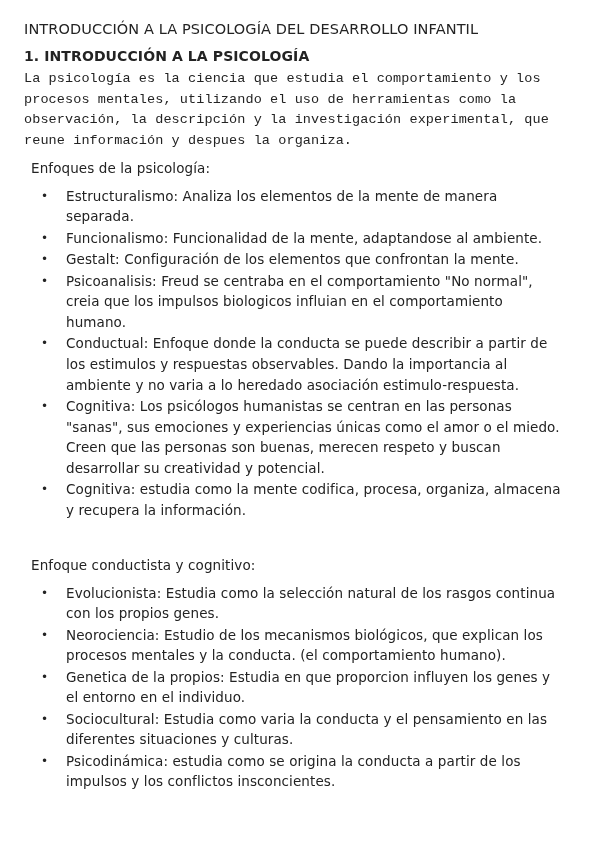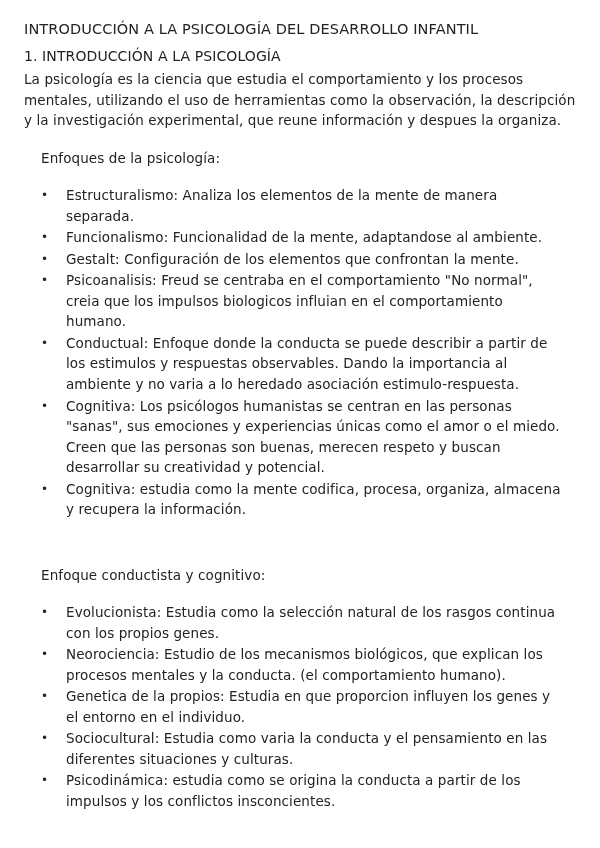--- a/index.html
+++ b/index.html
@@ -24,27 +24,28 @@
     letter-spacing: 0.1px;
   }
   .doc-title {
     font-size: 14.5px;
     margin: 0 0 6px 0;
     font-weight: normal;
   }
   .doc-heading {
     font-size: 14px;
     margin: 0 0 2px 0;
-    font-weight: normal;
+    font-weight: bold;
   }
   .doc-paragraph {
     margin: 0;
+    font-family: Liberation Mono, monospace;
   }
   .list-label {
-    margin: 17px;
+    margin: 7px;
   }
   ul.doc-list {
     list-style: none;
     margin: 0 8px 0 0;
     padding: 0;
   }
   ul.doc-list > li {
     position: relative;
     padding-left: 42px;
     padding-right: 2px;

